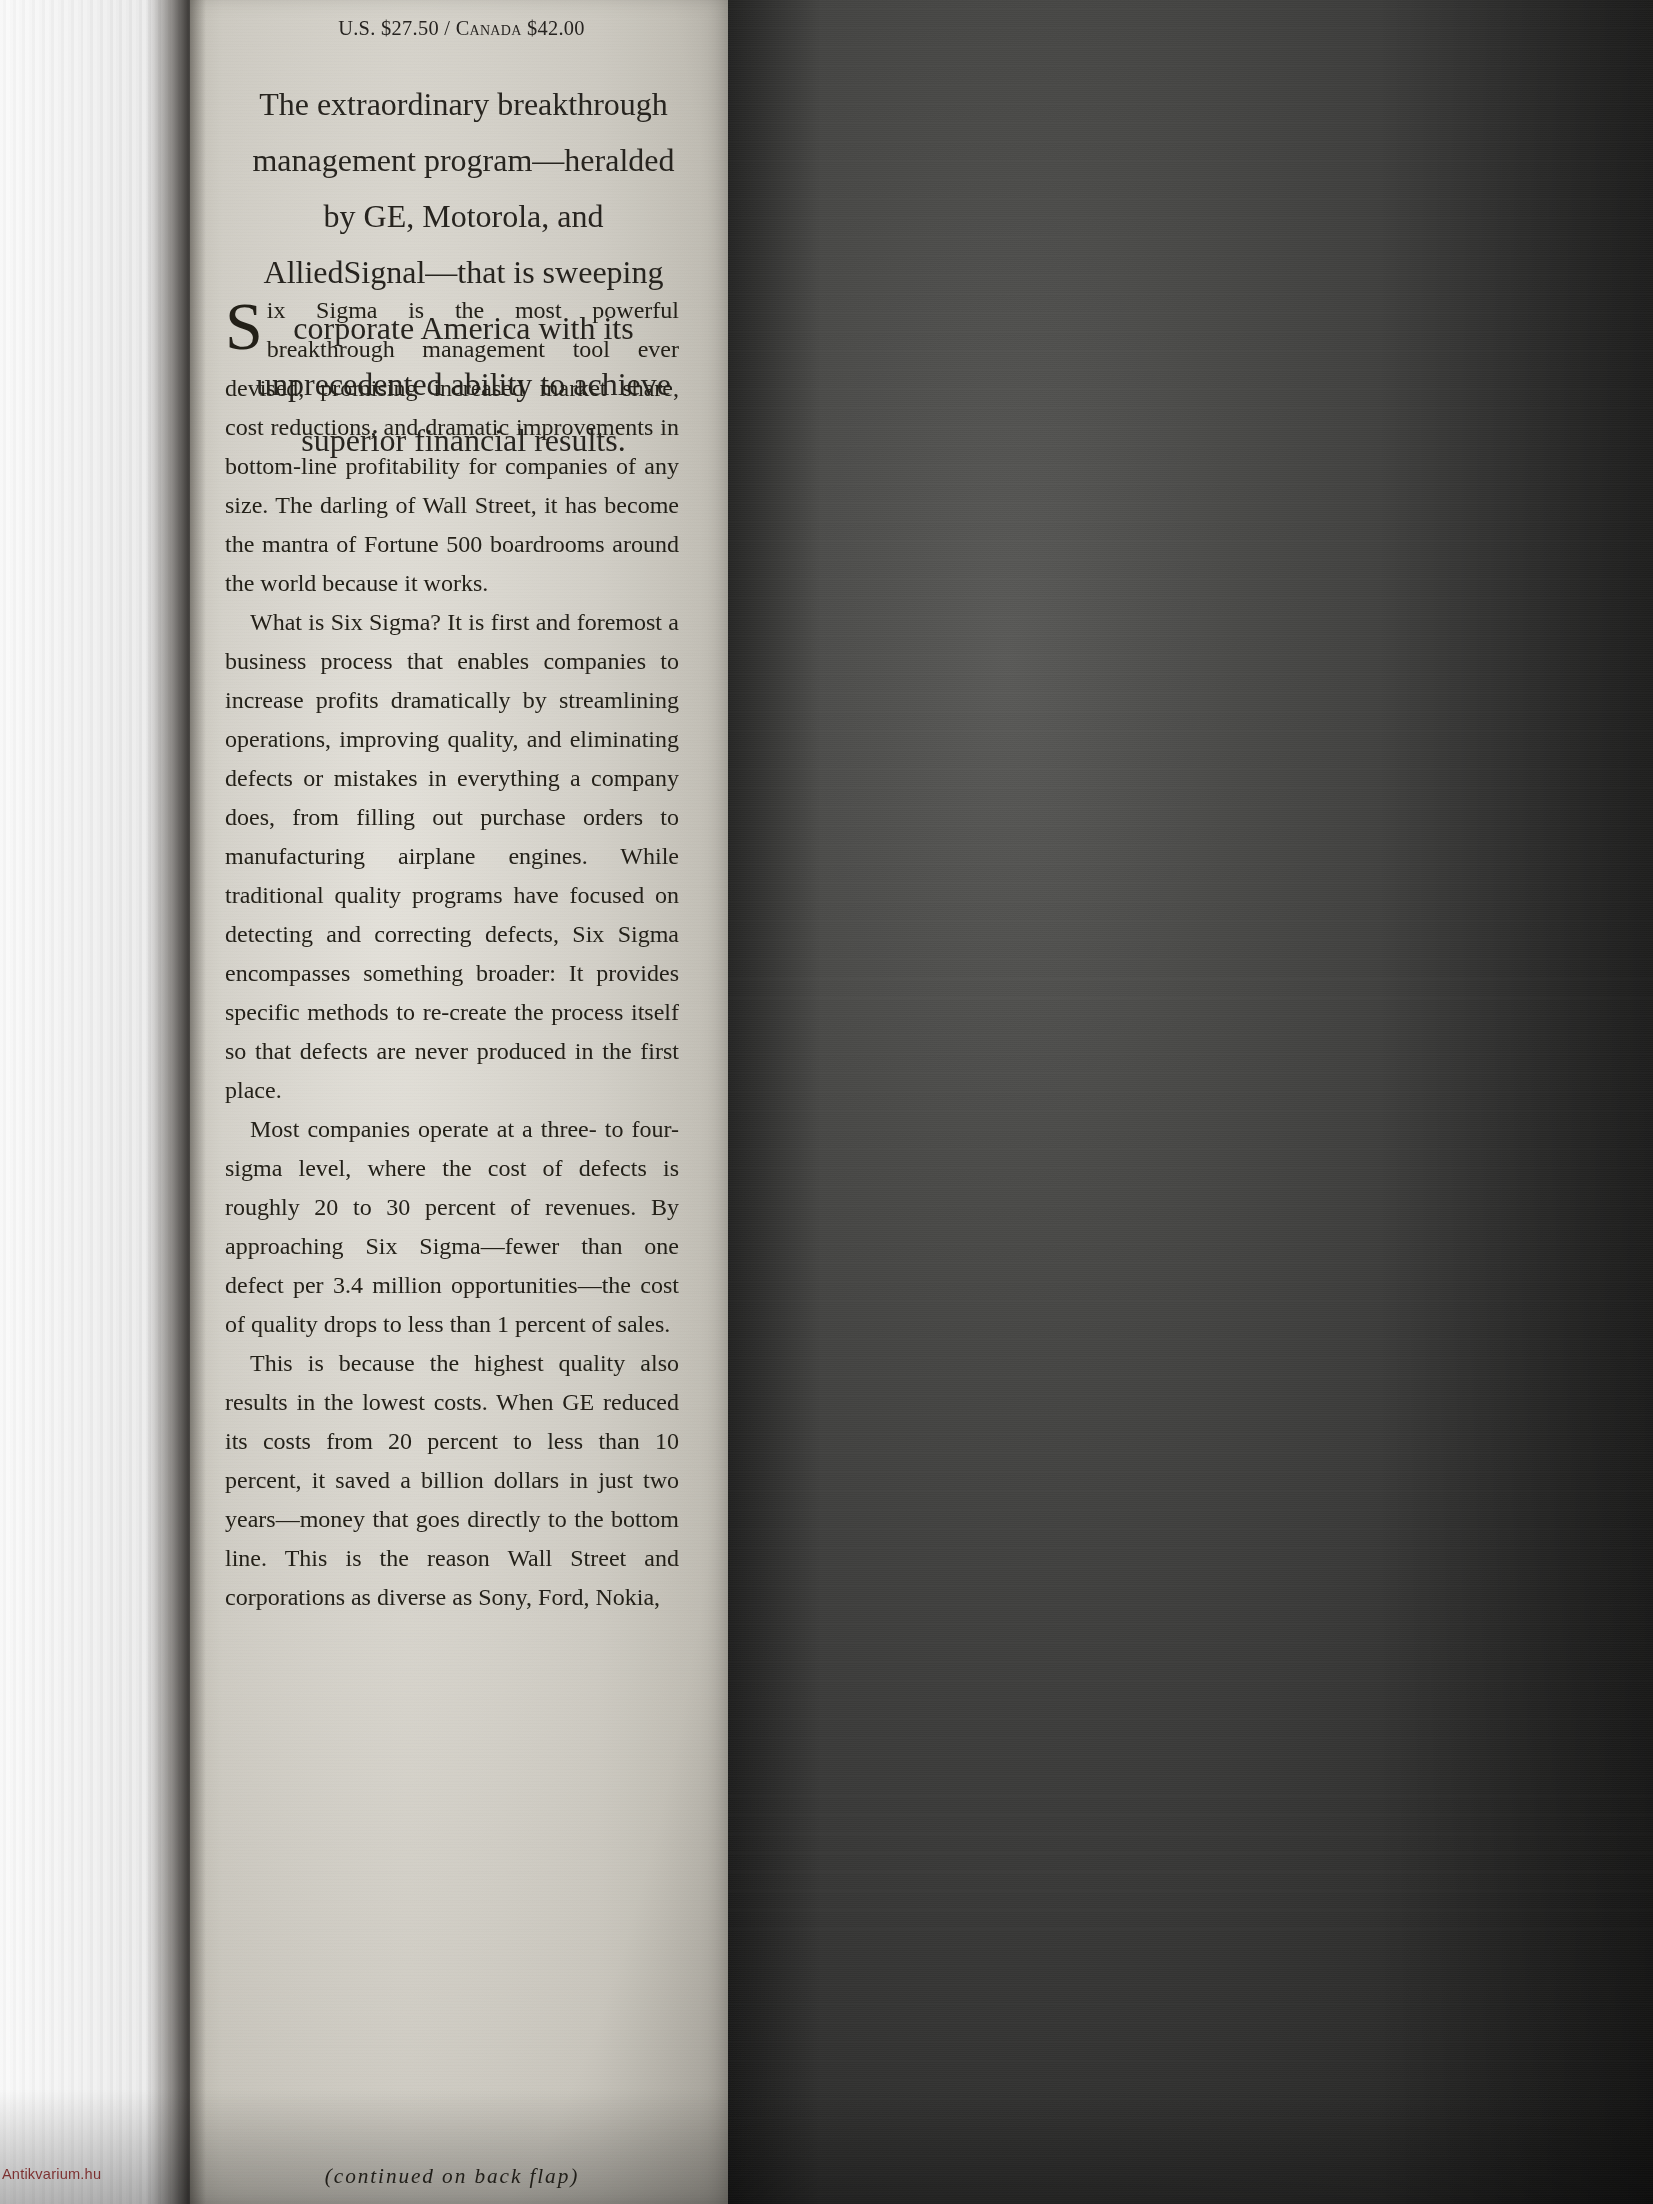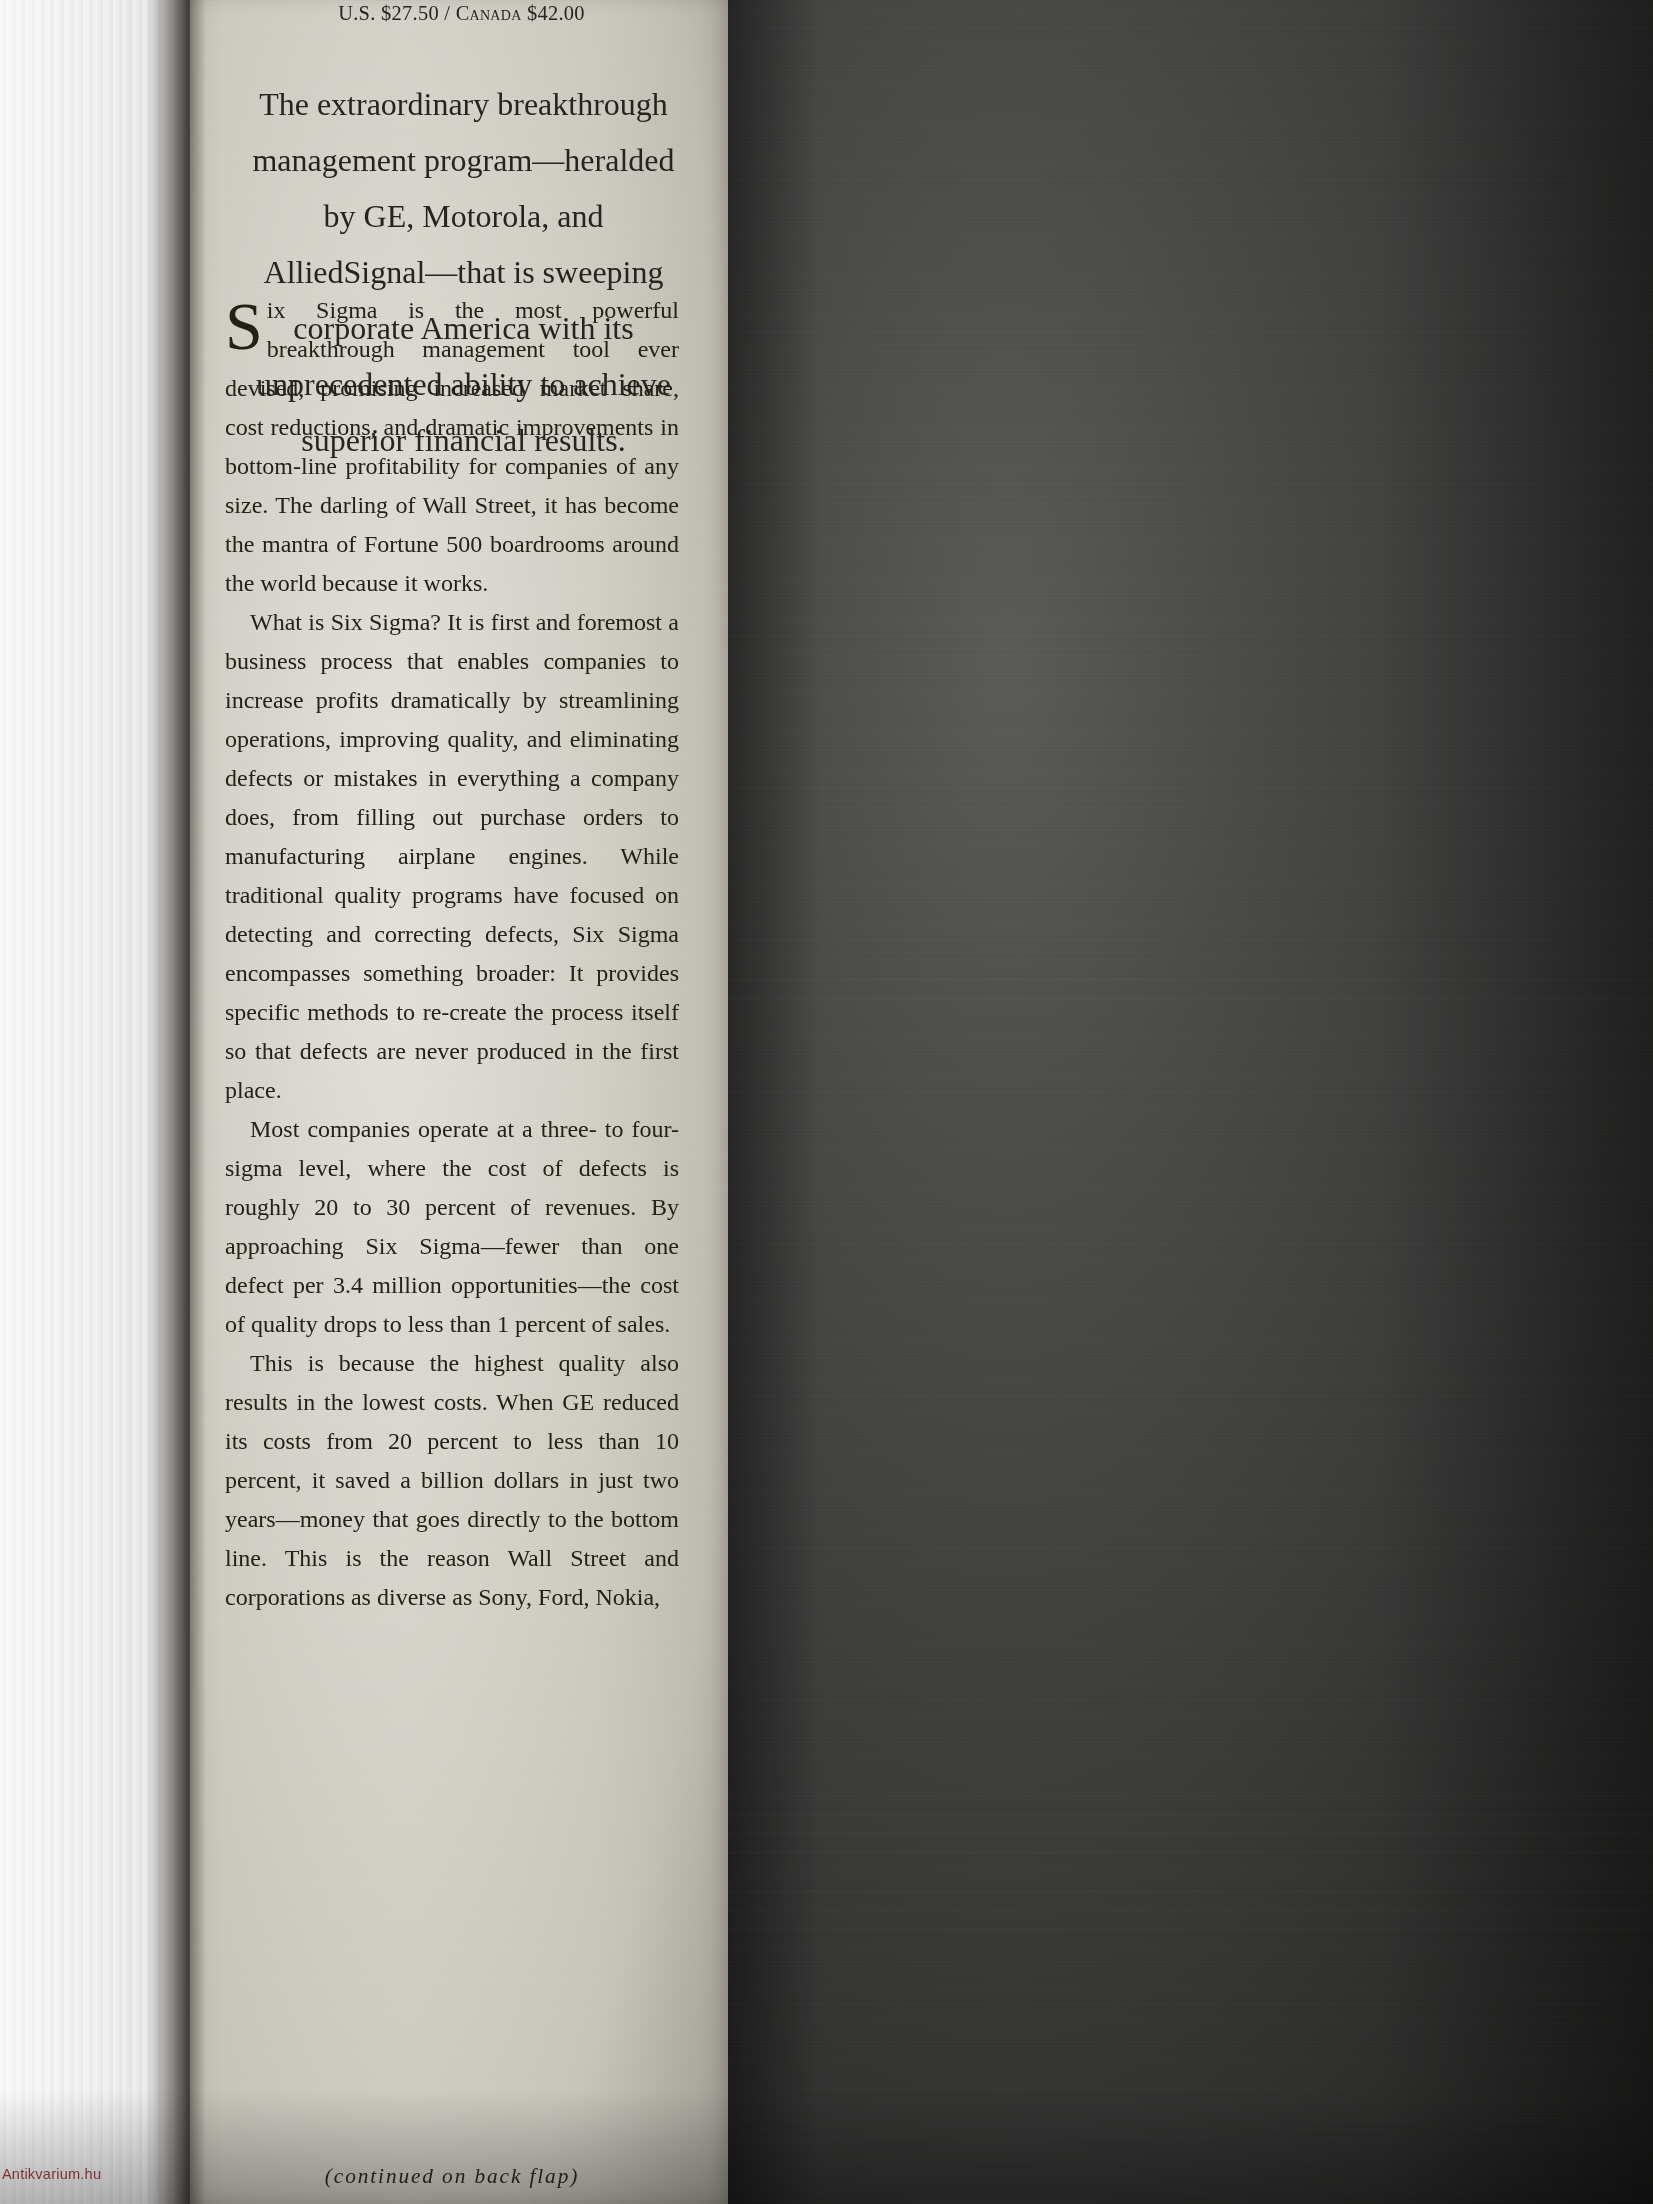--- a/index.html
+++ b/index.html
@@ -87,21 +87,21 @@
   
   .price-line {
     position: absolute;
     left: 190px; top: 0px;
     width: 543px;
     text-align: center;
     font-size: 20.4px;
     color: #262320;
     letter-spacing: 0.3px;
     font-variant: small-caps;
-    padding-top: 2px;
+    padding-top: 17px;
   }
 
   .blurb {
     position: absolute;
     left: 250px;
     top: 76px;
     width: 427px;
     text-align: center;
     font-size: 32px;
     line-height: 56px;

